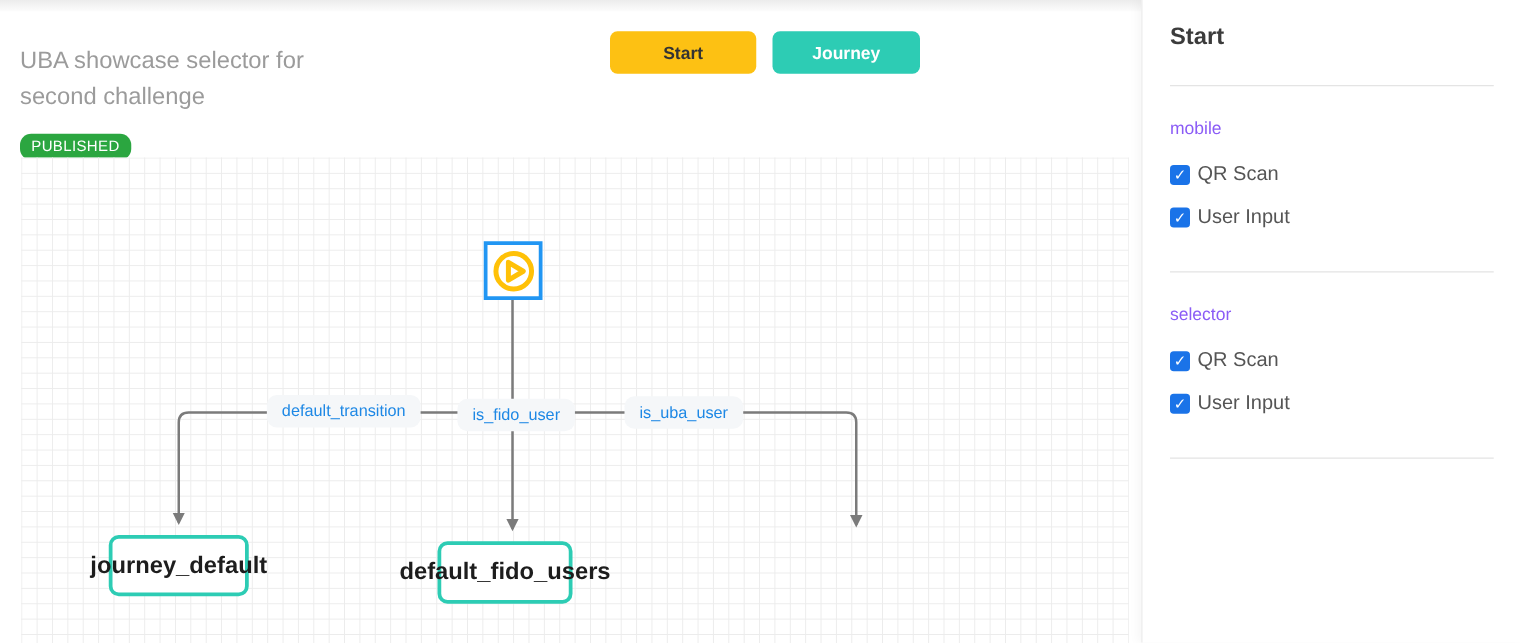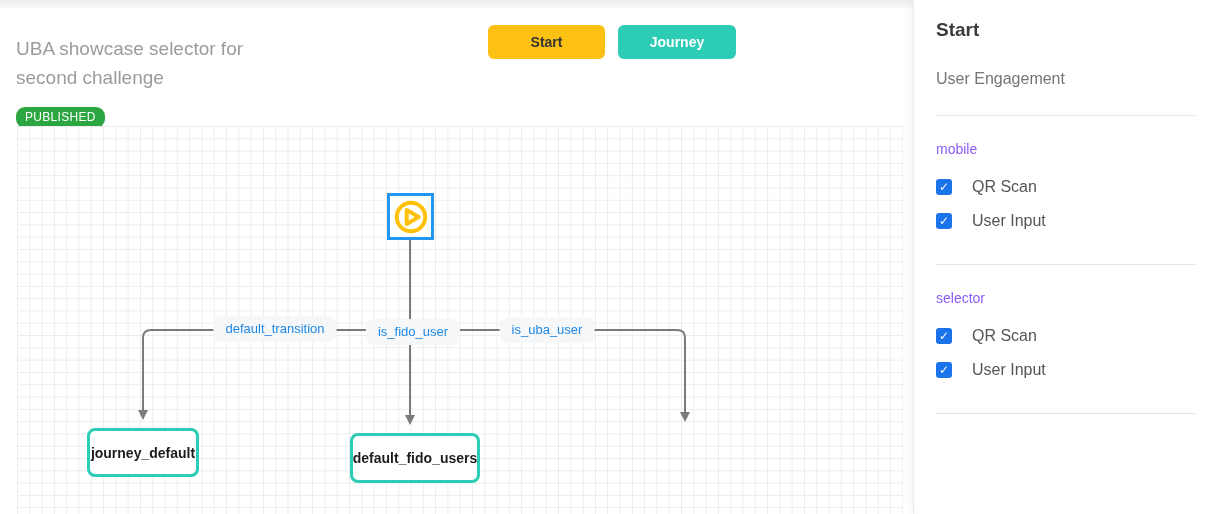--- a/index.html
+++ b/index.html
@@ -22,32 +22,32 @@
     background-size: 12.3px 12.3px; }
   .edges-svg { position: absolute; left: 0; top: 0; width: 100%; height: 100%; }
 
   .edge-label { position: absolute; transform: translate(-50%, -50%); background: #f5f7f9; border-radius: 8px; padding: 5px 12px 6px; font-size: 13px; color: #1e88e5; white-space: nowrap; }
   .lbl-default { left: 258px; top: 203px; }
   .lbl-fido { left: 396px; top: 206px; }
   .lbl-uba { left: 530px; top: 204px; }
 
   .start-node { position: absolute; left: 370px; top: 67px; width: 47px; height: 47px; background: #fff; border: 3px solid #2196f3; display: flex; align-items: center; justify-content: center; }
 
-  .flow-node { position: absolute; background: #fff; border: 3px solid #2dccb4; border-radius: 8px; display: flex; align-items: center; justify-content: center; font-size: 14px; font-weight: 700; color: #1d1d1d; white-space: nowrap; }
+  .flow-node { position: absolute; background: #fff; border: 3px solid #2dccb4; border-radius: 8px; display: flex; align-items: center; justify-content: center; font-size: 19px; font-weight: 700; color: #1d1d1d; white-space: nowrap; }
   .node-journey { left: 70px; top: 302px; width: 112px; height: 49px; }
-  .node-fido { left: 333px; top: 307px; width: 130px; height: 50px; }
+  .node-fido { left: 333px; top: 307px; width: 108px; height: 50px; }
   .node-uba { left: 616px; top: 304px; width: 106px; height: 50px; }
 
   
   .sidebar { position: absolute; left: 913px; top: 0; width: 304px; height: 514px; background: #fff; border-left: 1px solid #ececec; box-shadow: -3px 0 8px rgba(0,0,0,0.04); padding: 19px 22px 0; }
   .sidebar-title { font-size: 19px; font-weight: 700; color: #3b3b3b; }
   .sidebar-subtitle { margin-top: 29px; font-size: 16px; color: #757575; }
   .divider { border: none; border-top: 1px solid #e4e4e4; margin-top: 27px; }
   .section-label { margin-top: 25px; font-size: 14px; color: #8b5cf6; }
-  .check-row { display: flex; align-items: center; gap: 20px; margin-top: 21px; font-size: 16px; color: #555; }
+  .check-row { display: flex; align-items: center; gap: 6px; margin-top: 21px; font-size: 16px; color: #555; }
   .check-row + .check-row { margin-top: 16px; }
   .checkbox { width: 16px; height: 16px; background: #1a73e8; border-radius: 3px; display: inline-flex; align-items: center; justify-content: center; flex: 0 0 16px; cursor: pointer; }
   .checkbox::after { content: "✓"; color: #fff; font-size: 12px; font-weight: 700; line-height: 1; }
   .sec-divider { margin-top: 34px; }
 </style>
 </head>
 <body>
 
 <div class="top-strip"></div>
 
@@ -81,21 +81,20 @@
       <path d="M15.5 12.5 L28 20 L15.5 27.5 Z" fill="none" stroke="#ffc107" stroke-width="4.2" stroke-linejoin="round"></path>
     </svg>
   </div>
 
   <div class="flow-node node-journey">journey_default</div>
   <div class="flow-node node-fido">default_fido_users</div>
 </div>
 
 <div class="sidebar">
   <div class="sidebar-title">Start</div>
-  <div class="sidebar-subtitle">User Engagement</div>
   <hr class="divider">
 
   <div>
     <div class="section-label">mobile</div>
     <div class="check-row">
       <span class="checkbox"></span>
       <span>QR Scan</span>
     </div>
     <div class="check-row">
       <span class="checkbox"></span>

